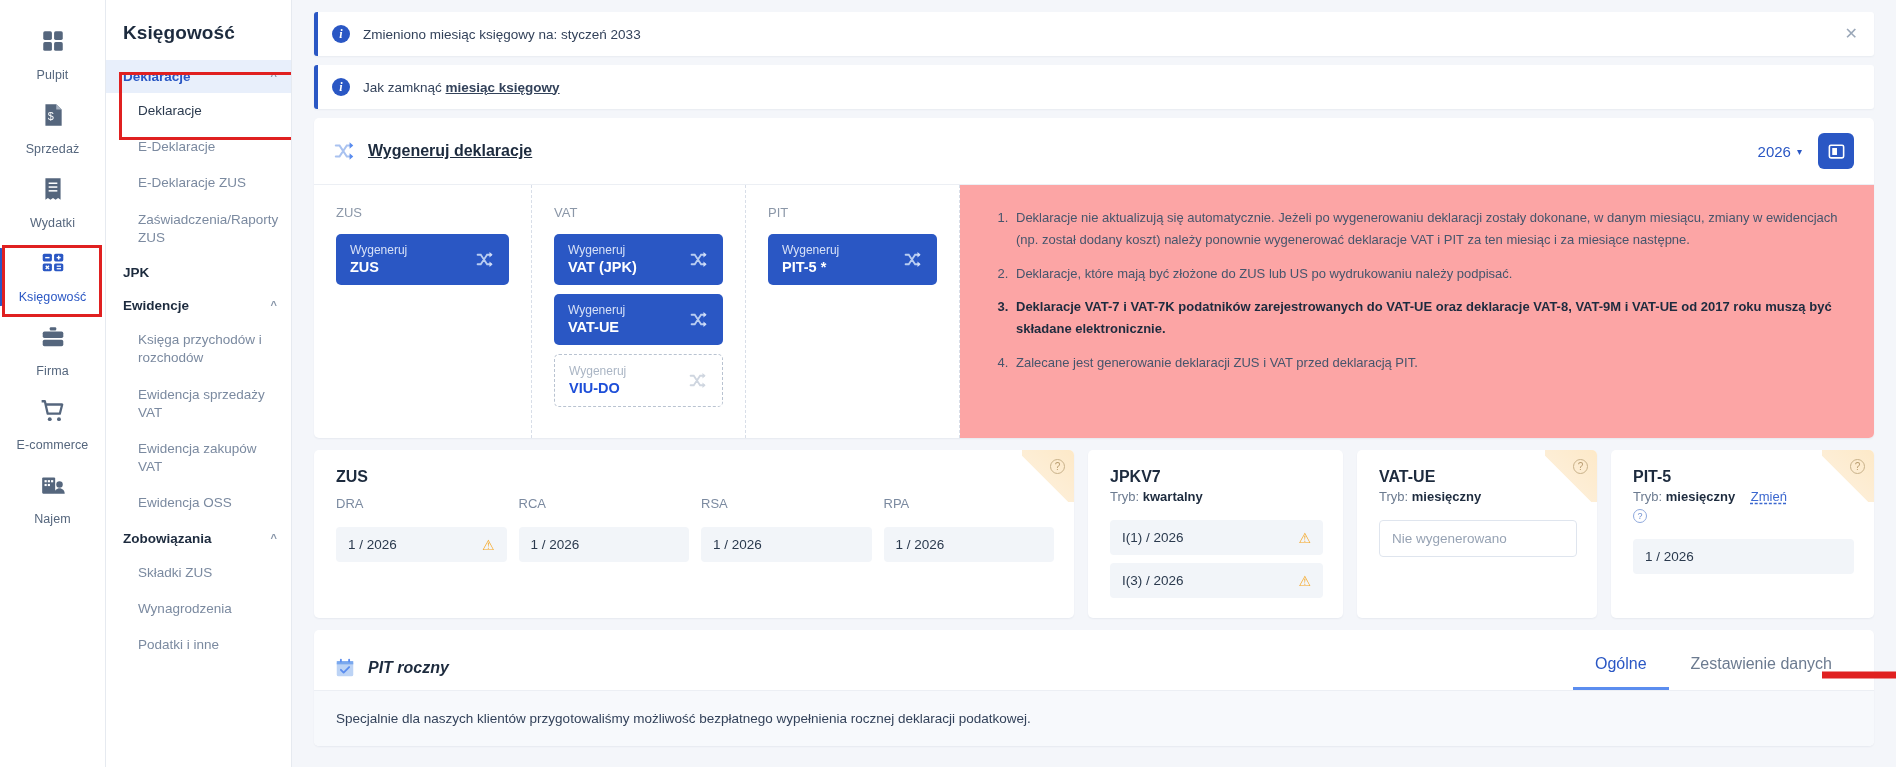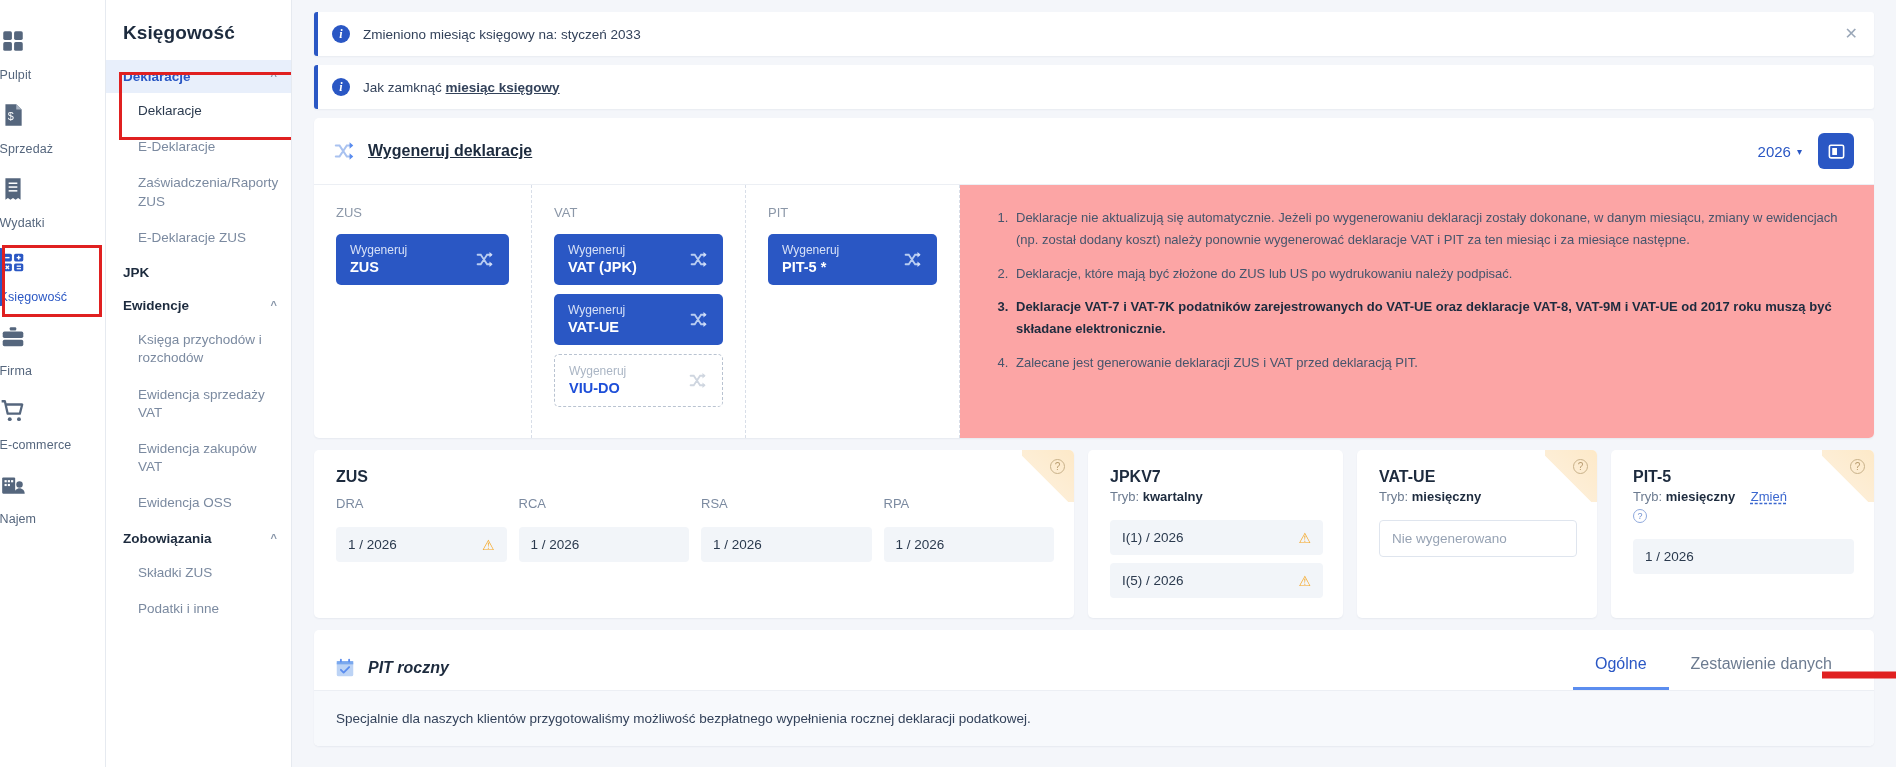--- a/index.html
+++ b/index.html
@@ -11,21 +11,21 @@
   .app { display: flex; width: 1896px; height: 767px; }
 
   
   .rail {
     width: 106px; background: #ffffff; border-right: 1px solid #e6eaf0;
     display: flex; flex-direction: column; align-items: center;
     padding-top: 18px; flex: 0 0 106px; position: relative;
   }
   .rail-item {
     width: 106px; height: 74px; display: flex; flex-direction: column;
-    align-items: flex-start; justify-content: center; gap: 14px;
+    align-items: center; justify-content: center; gap: 14px;
     cursor: pointer; position: relative; color: #55667d;
   }
   .rail-item .rail-label { font-size: 12.5px; letter-spacing: .1px; }
   .rail-item.active { color: #2a57c4; }
   .rail-item.active::before {
     content: ""; position: absolute; left: 0; top: 8px; bottom: 8px;
     width: 4px; background: #2a57c4; border-radius: 0 3px 3px 0;
   }
   .rail-icon { width: 26px; height: 26px; display: block; }
 
@@ -292,41 +292,42 @@
 
   <div class="subnav">
     <div class="subnav-title">Księgowość</div>
 
     <div class="nav-group sel">
       <span>Deklaracje</span>
       <span class="chev">^</span>
     </div>
     <div class="nav-link cur">Deklaracje</div>
     <div class="nav-link">E-Deklaracje</div>
+    <div class="nav-link">E-Deklaracje ZUS</div>
     <div class="nav-link">Zaświadczenia/Raporty ZUS</div>
-    <div class="nav-link">E-Deklaracje ZUS</div>
 
     <div class="nav-group">
       <span>JPK</span>
     </div>
 
     <div class="nav-group">
       <span>Ewidencje</span>
       <span class="chev">^</span>
     </div>
     <div class="nav-link">Księga przychodów i rozchodów</div>
     <div class="nav-link">Ewidencja sprzedaży VAT</div>
     <div class="nav-link">Ewidencja zakupów VAT</div>
     <div class="nav-link">Ewidencja OSS</div>
 
     <div class="nav-group">
       <span>Zobowiązania</span>
       <span class="chev">^</span>
     </div>
     <div class="nav-link">Składki ZUS</div>
+    <div class="nav-link">Wynagrodzenia</div>
     <div class="nav-link">Podatki i inne</div>
 
     <div class="anno" style="left:13px; top:72px; width:182px; height:68px;"></div>
   </div>
 
   <div class="main">
     <div class="inner">
 
       <div class="alert">
         <span class="i-badge">i</span>
@@ -480,21 +481,21 @@
           <h3>JPKV7</h3>
           <div class="sub">
             <span>Tryb:</span>
             <b>kwartalny</b>
           </div>
           <div class="field mt16">
             <span>I(1) / 2026</span>
             <span class="warn">⚠</span>
           </div>
           <div class="field mt8">
-            <span>I(5) / 2026</span>
+            <span>I(3) / 2026</span>
             <span class="warn">⚠</span>
           </div>
         </div>
 
         <div class="scard vatue">
           <div class="corner"></div>
           <div class="qmark">?</div>
           <h3>VAT-UE</h3>
           <div class="sub">
             <span>Tryb:</span>

